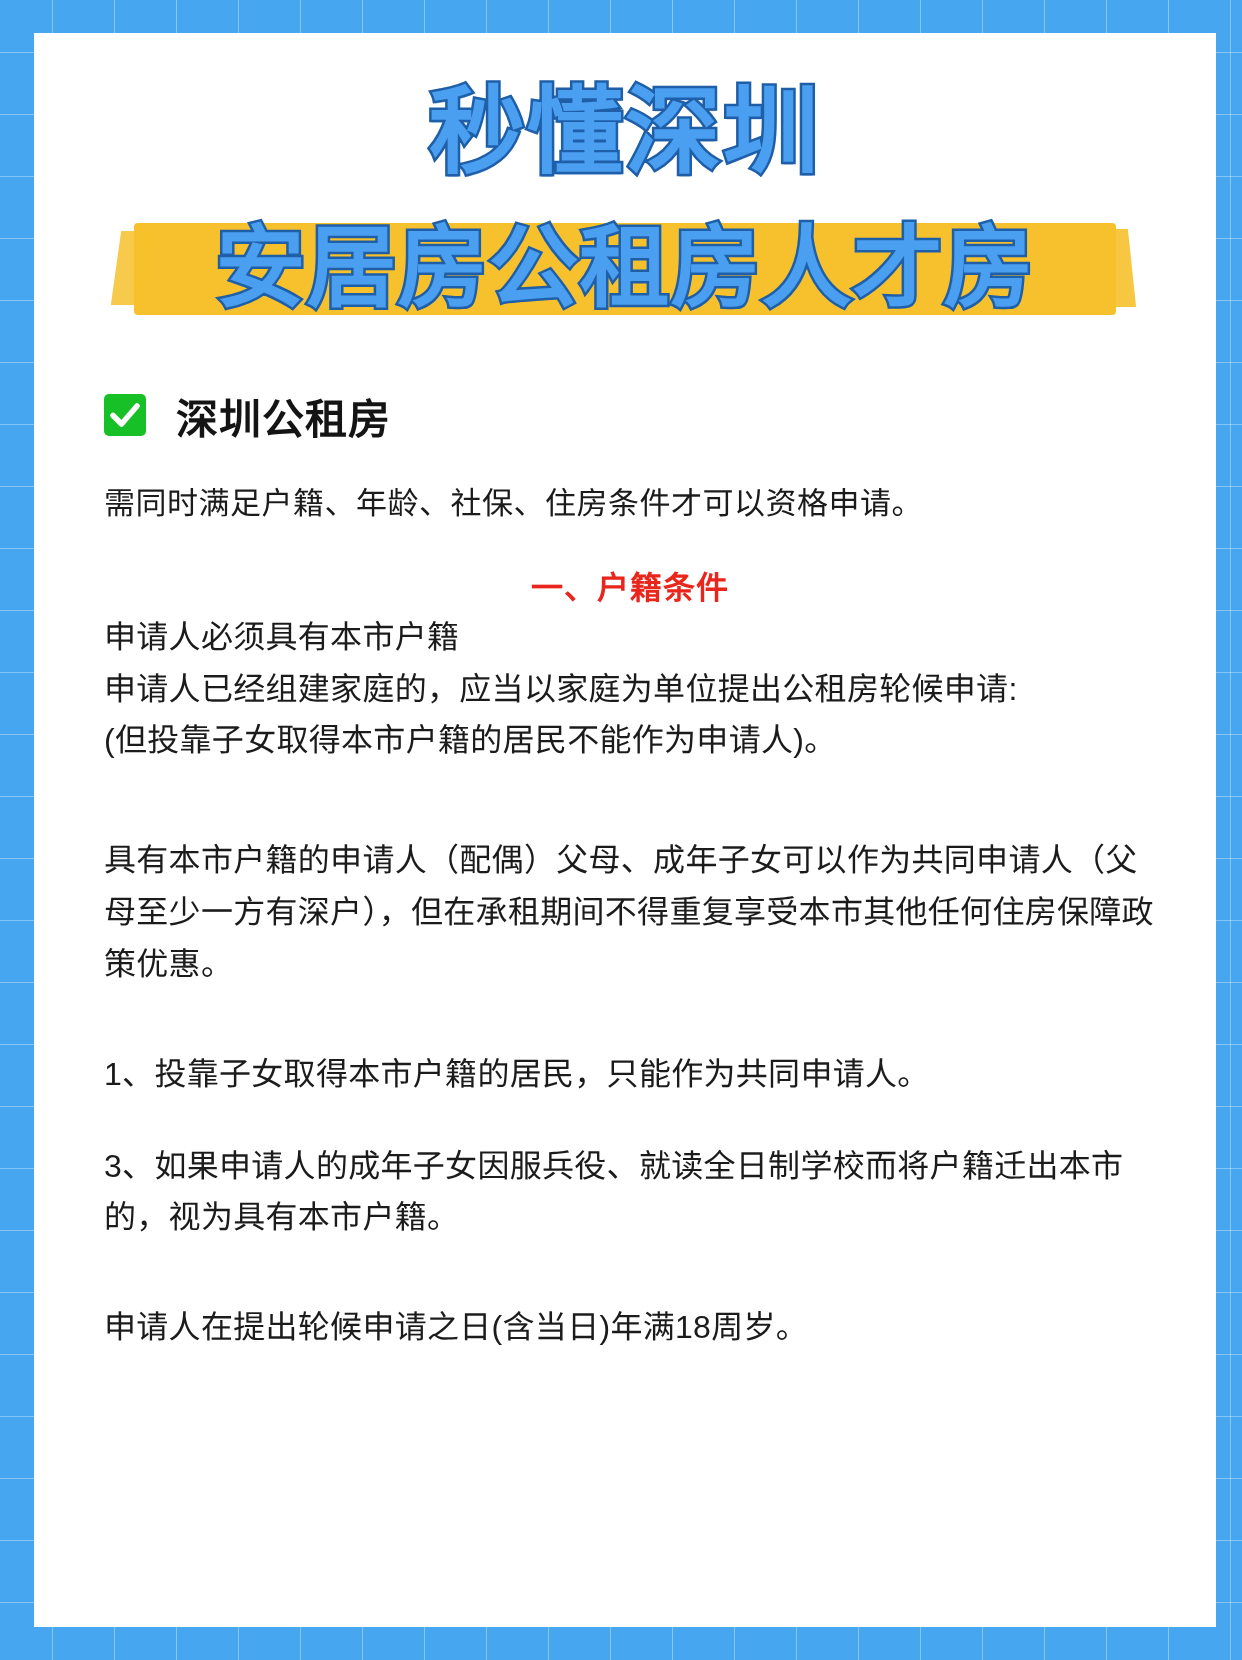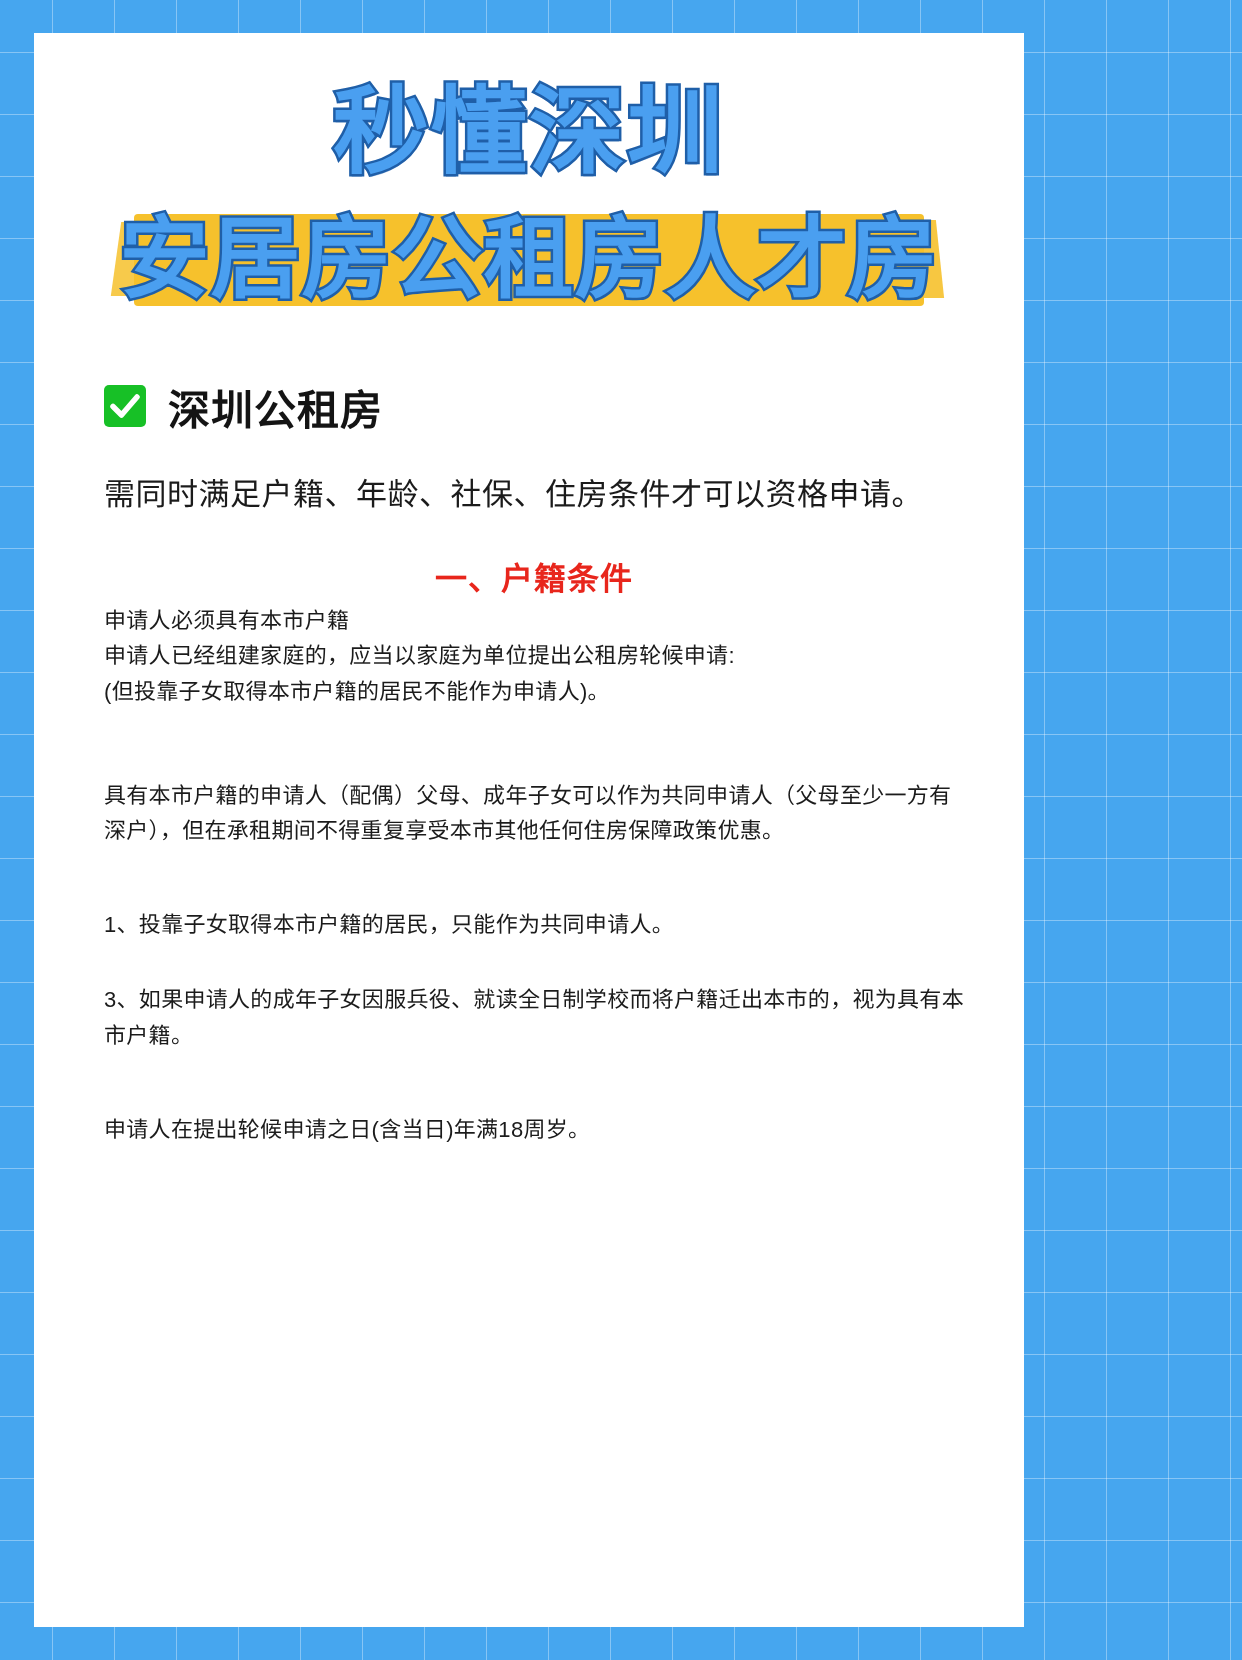--- a/index.html
+++ b/index.html
@@ -22,21 +22,21 @@
     background-image:
       linear-gradient(to right, rgba(255,255,255,0.35) 1px, transparent 1px),
       linear-gradient(to bottom, rgba(255,255,255,0.35) 1px, transparent 1px);
     background-size: 62px 62px;
     background-position: -10px -10px;
   }
   .card {
     position: absolute;
     left: 34px;
     top: 33px;
-    width: 990px;
+    width: 1182px;
     height: 1594px;
     background: #ffffff;
     box-sizing: border-box;
     padding: 0;
     overflow: hidden;
   }
   .inner {
     padding: 30px 60px 0 60px;
   }
   
@@ -50,21 +50,21 @@
     line-height: 1.08;
     letter-spacing: 2px;
     color: #4a9ff0;
     -webkit-text-stroke: 5px #1f5fa8;
     paint-order: stroke fill;
     text-shadow: 0 3px 0 rgba(31,95,168,0.35);
     font-family: "DejaVu Sans", "Liberation Sans", sans-serif;
   }
   .title-line2-wrap {
     position: relative;
-    margin-top: 15px;
+    margin-top: 24px;
     display: block;
     height: 118px;
   }
   .highlight-bar {
     position: absolute;
     left: 40px;
     right: 40px;
     top: 14px;
     height: 92px;
     background: #f6c12c;
@@ -100,21 +100,21 @@
     color: #4a9ff0;
     -webkit-text-stroke: 5px #1f5fa8;
     paint-order: stroke fill;
     letter-spacing: 1px;
     font-family: "DejaVu Sans", "Liberation Sans", sans-serif;
   }
   
   .section-head {
     display: flex;
     align-items: center;
-    gap: 22px;
+    gap: 30px;
     margin: 58px 0 34px 10px;
   }
   .check-box {
     width: 42px;
     height: 42px;
     background: #17c026;
     border-radius: 5px;
     position: relative;
     flex: 0 0 auto;
   }
@@ -134,21 +134,21 @@
   }
   .sub-head {
     font-size: 32px;
     font-weight: bold;
     color: #e8261c;
     margin: 34px 0 4px 10px;
     letter-spacing: 1px;
     text-align: center;
   }
   .para {
-    font-size: 22px;
+    font-size: 32px;
     line-height: 1.62;
     color: #1b1b1b;
     margin: 0 0 0 10px;
     letter-spacing: 0.3px;
   }
   .gap-sm { height: 20px; }
   .gap-md { height: 34px; }
   .gap-lg { height: 58px; }
   .note-head {
     font-size: 32px;

